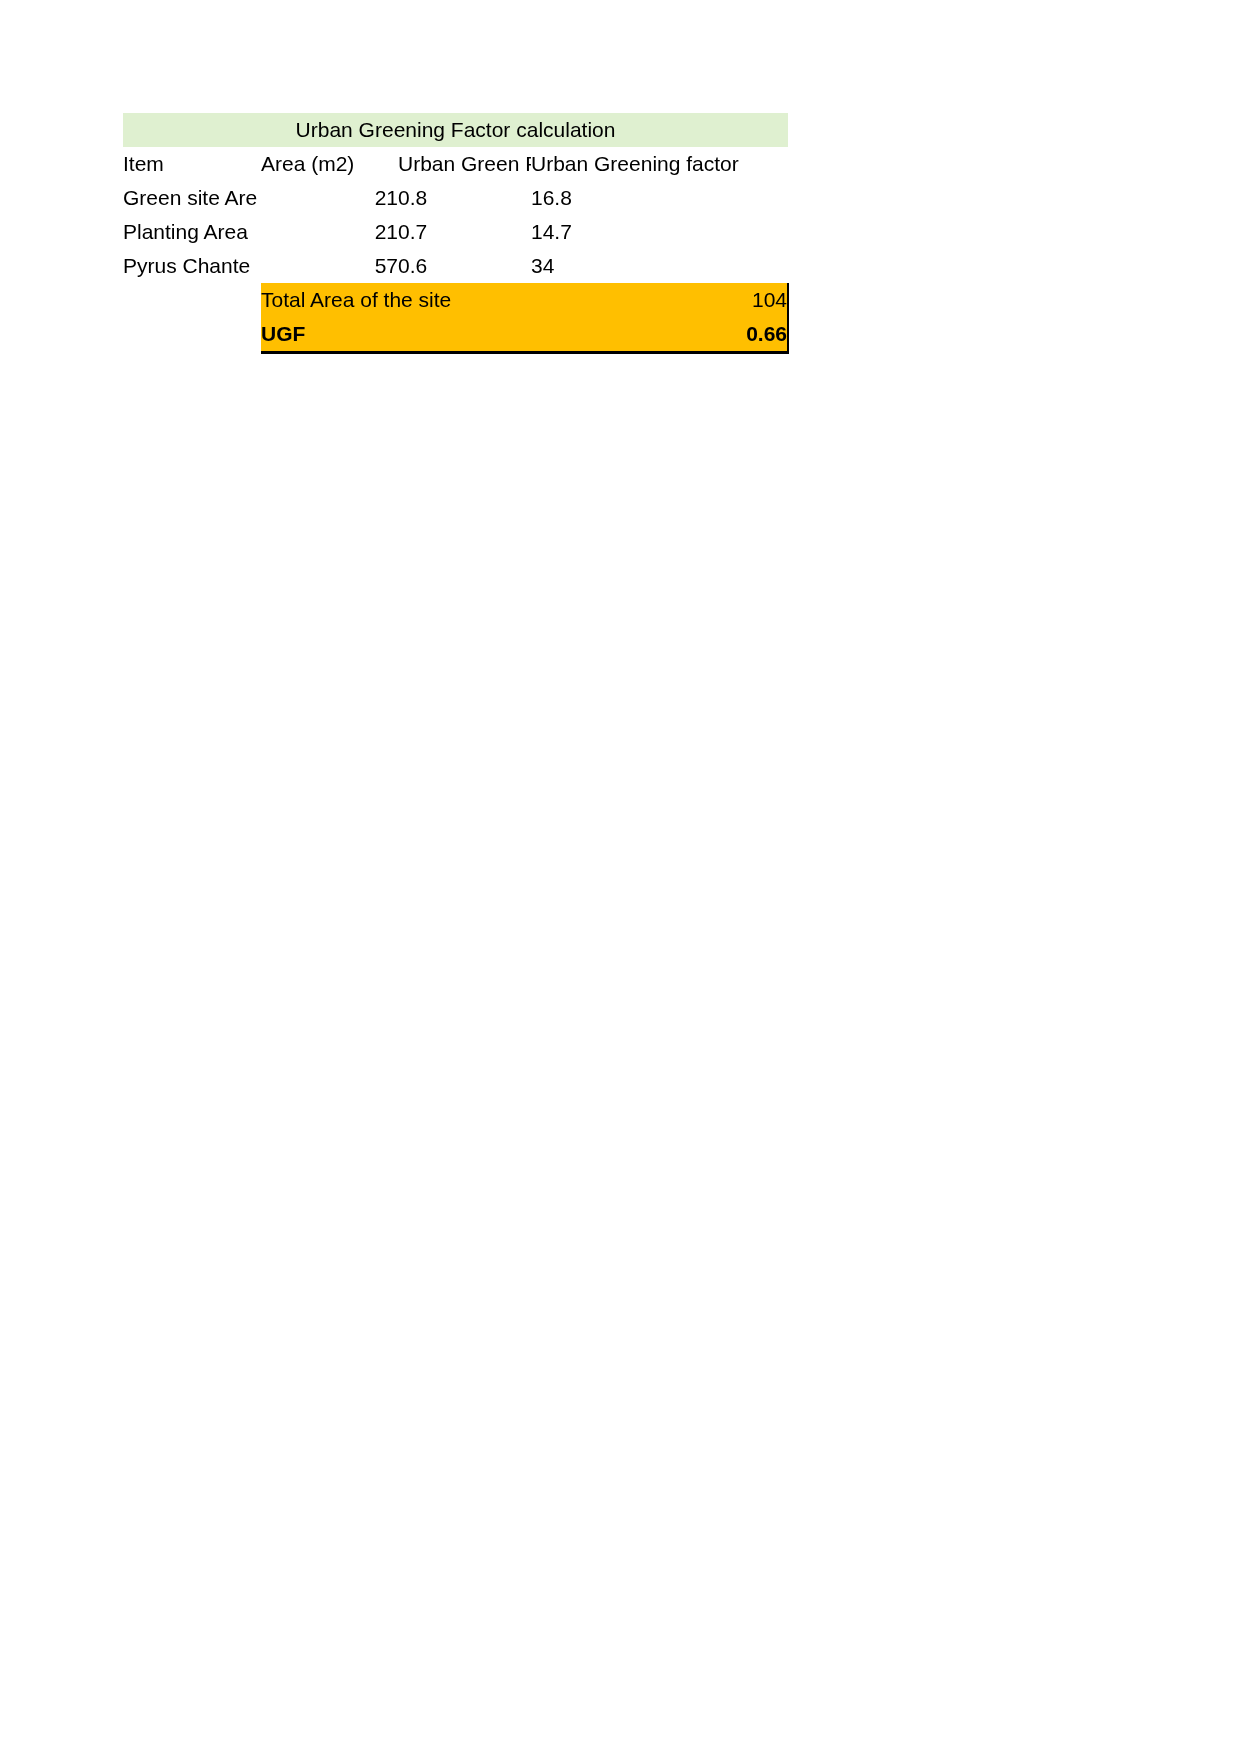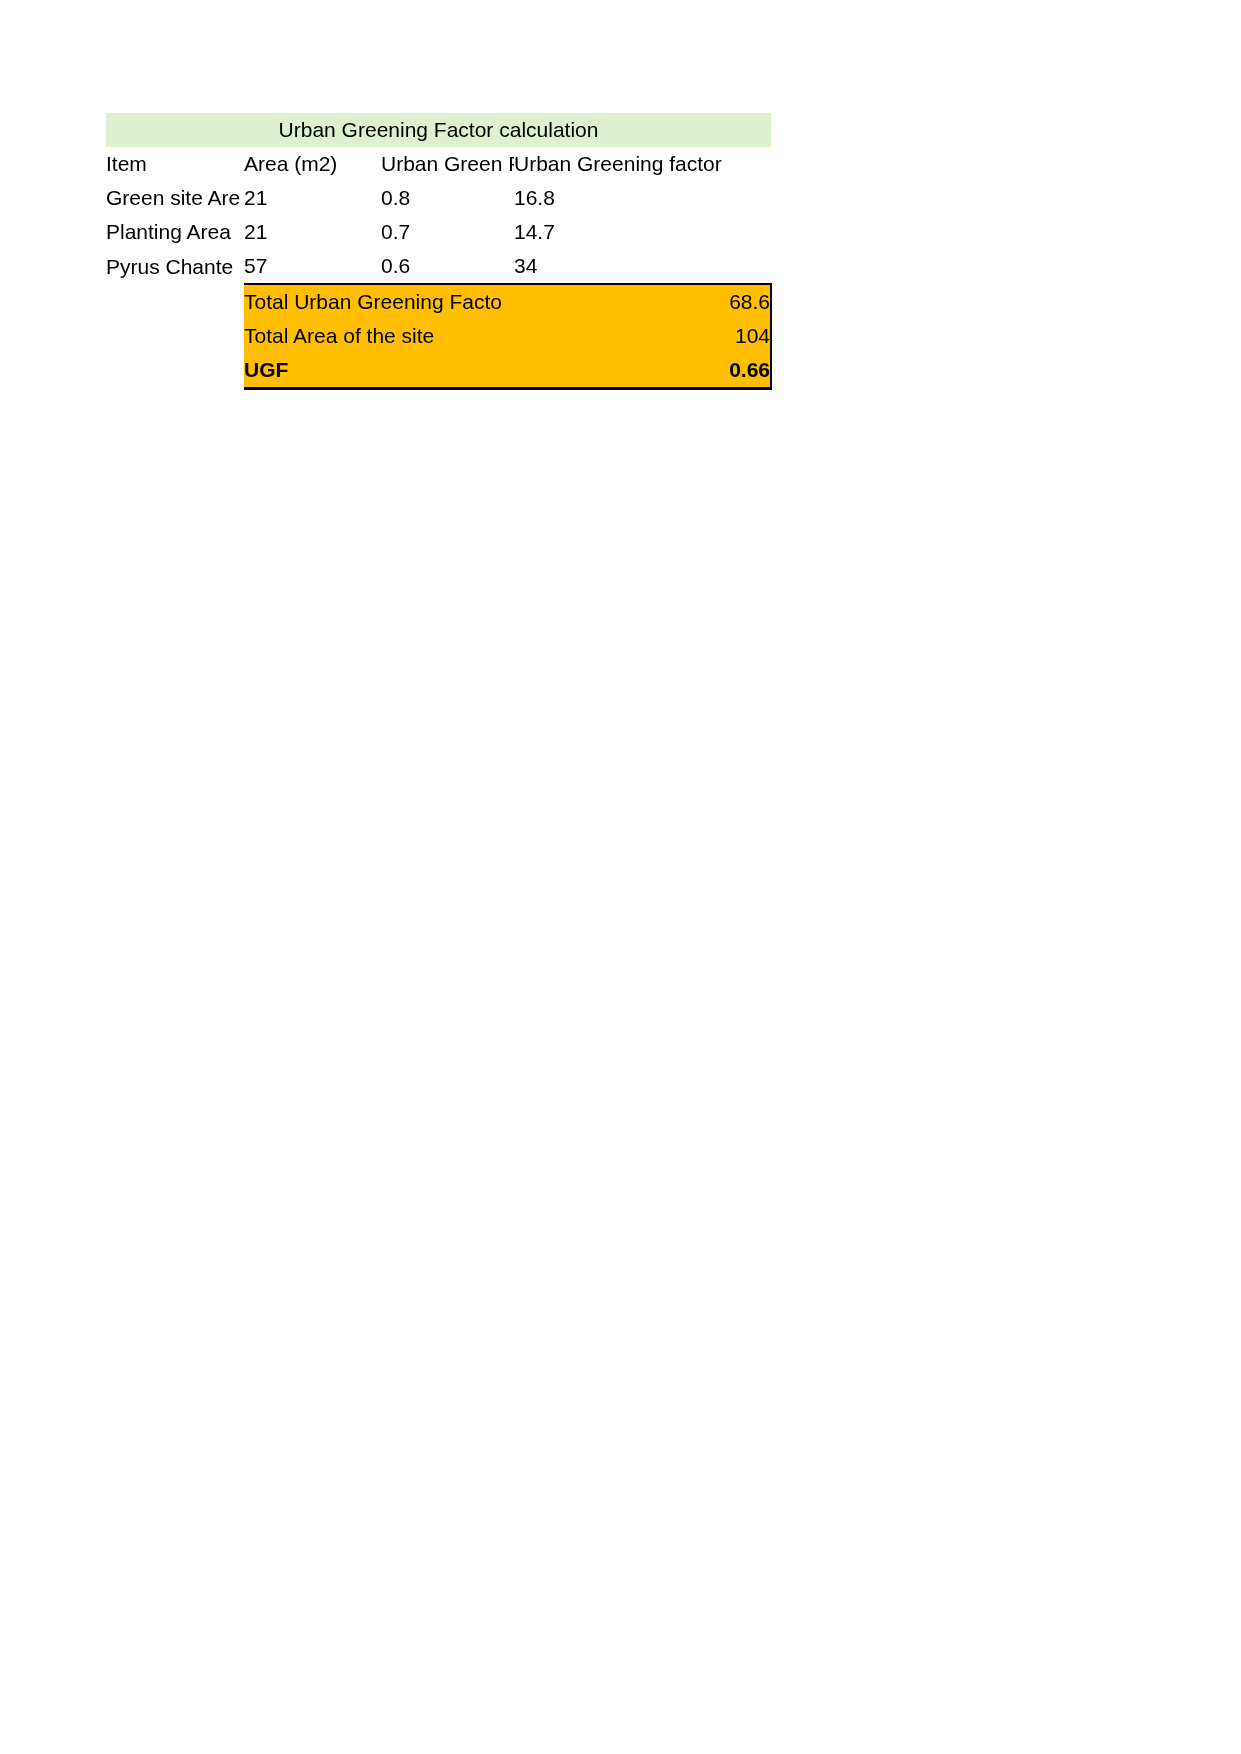--- a/index.html
+++ b/index.html
@@ -11,21 +11,21 @@
     width: 1241px;
     height: 1754px;
     font-family: "Liberation Sans", sans-serif;
     color: #000000;
     position: relative;
     overflow: hidden;
   }
 
   .sheet {
     position: absolute;
-    left: 106px;
+    left: 123px;
     top: 113px;
     width: 665px;
   }
 
   table.ugf {
     border-collapse: collapse;
     table-layout: fixed;
     width: 665px;
     font-size: 21px;
   }
@@ -54,21 +54,21 @@
   .hdr {
     text-align: left;
     padding-left: 2px;
   }
 
   .lbl {
     text-align: left;
     padding-left: 2px;
   }
   .num {
-    text-align: left;
+    text-align: right;
     padding-right: 38px;
   }
   .num-far {
     text-align: left;
     padding-right: 6px;
   }
   .num-mid {
     text-align: left;
     padding-right: 50px;
   }
@@ -129,25 +129,20 @@
         <td class="num-mid">0.7</td>
         <td class="num-far">14.7</td>
       </tr>
       <tr>
         <td class="lbl">Pyrus Chante</td>
         <td class="num">57</td>
         <td class="num-mid">0.6</td>
         <td class="num-far">34</td>
       </tr>
 
-      <tr class="sum-row sum-top">
-        <td class="empty"></td>
-        <td class="filled sum-label" colspan="2">Total Urban Greening Facto</td>
-        <td class="filled sum-value">68.6</td>
-      </tr>
       <tr class="sum-row">
         <td class="empty"></td>
         <td class="filled sum-label" colspan="2">Total Area of the site</td>
         <td class="filled sum-value">104</td>
       </tr>
       <tr class="sum-row sum-bottom">
         <td class="empty"></td>
         <td class="filled sum-label bold" colspan="2">UGF</td>
         <td class="filled sum-value bold">0.66</td>
       </tr>

